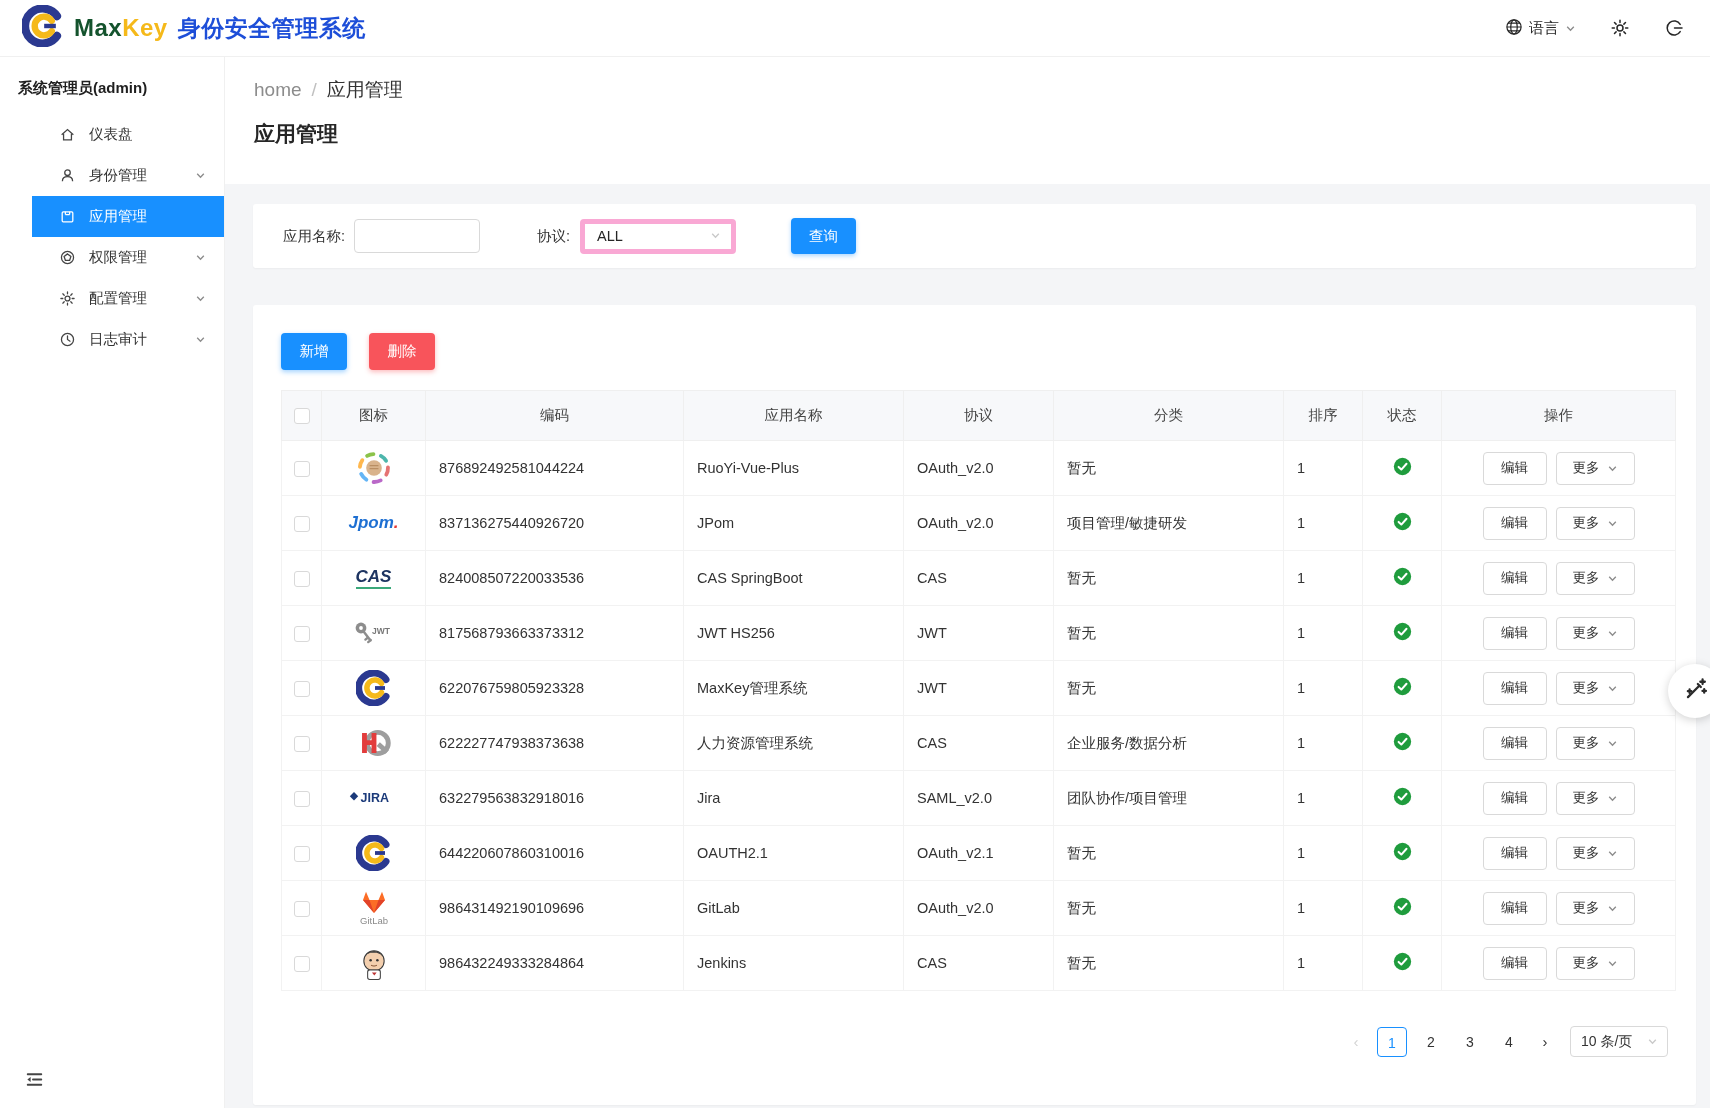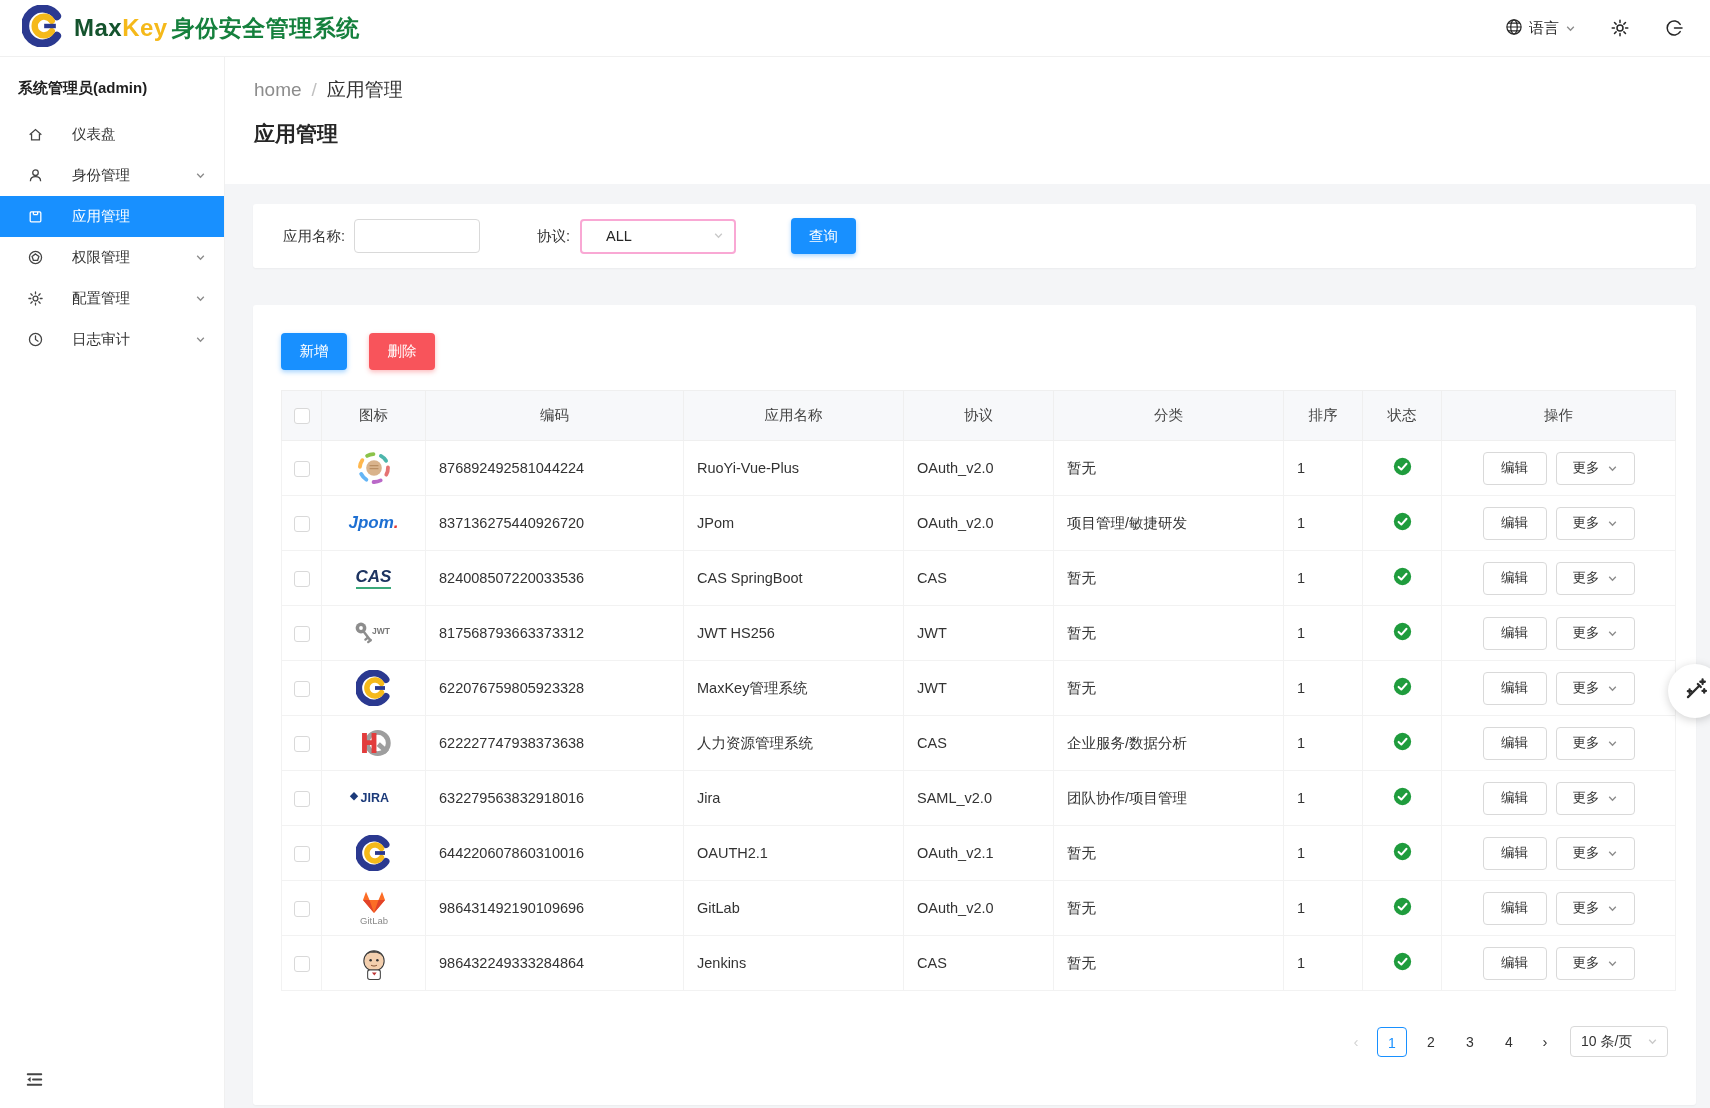--- a/index.html
+++ b/index.html
@@ -8,32 +8,32 @@
   .frame { position:relative; width:1710px; height:1108px; background:#fff; overflow:hidden; }
 
   
   .topbar { position:absolute; top:0; left:0; right:0; height:57px; background:#fff;
             display:flex; align-items:center; justify-content:space-between;
             padding:0 26px 0 22px; border-bottom:1px solid #f0f0f0; z-index:20; }
   .brand { display:flex; align-items:center; gap:10px; }
   .brand-text { font-size:24px; font-weight:800; letter-spacing:.5px; }
   .brand-max { color:#14532d; }
   .brand-key { color:#f5b91a; }
-  .brand-cn  { color:#15803d; font-size:23px; font-weight:700; margin-left:4px; }
+  .brand-cn  { color:#1d4ed8; font-size:23px; font-weight:700; margin-left:10px; }
   .top-right { display:flex; align-items:center; gap:34px; }
   .lang-switch { display:flex; align-items:center; gap:6px; font-size:15px; color:#262626; cursor:pointer; }
   .icon-btn { display:flex; align-items:center; cursor:pointer; }
 
   
   .sidebar { position:absolute; top:57px; left:0; bottom:0; width:225px; background:#fff;
              border-right:1px solid #f0f0f0; z-index:10; }
   .sidebar-user { padding:22px 0 10px 18px; font-size:15px; font-weight:700; color:#1f1f1f; }
   .menu { margin-top:6px; }
-  .menu-item { height:41px; display:flex; align-items:center; gap:28px;
-               padding:0 18px 0 27px; font-size:14.5px; color:#333; cursor:pointer; }
+  .menu-item { height:41px; display:flex; align-items:center; gap:13px;
+               padding:0 18px 0 27px; font-size:14.5px; color:#333; cursor:pointer;margin-left:32px; }
   .menu-item .mi-ic { display:flex; width:17px; justify-content:center; }
   .menu-item .chev { margin-left:auto; display:flex; }
   .menu-item.active { background:#1890ff; color:#fff; }
   .menu-item.active svg { stroke:#fff !important; }
   .collapse-btn { position:absolute; left:24px; bottom:14px; cursor:pointer; }
 
   
   .main { position:absolute; top:57px; left:225px; right:0; bottom:0; background:#f4f5f7; overflow:hidden; }
   .page-head { background:#fff; height:127px; padding:20px 0 0 29px; }
   .breadcrumb { font-size:19px; color:#8c8c8c; display:flex; gap:10px; align-items:center; }
@@ -42,23 +42,23 @@
   .page-title { margin-top:17px; font-size:21px; font-weight:600; color:#262626; }
 
   .content { padding:20px 14px 0 28px; }
   .card { background:#fff; border-radius:3px; box-shadow:0 1px 2px rgba(0,0,0,.04); }
 
   
   .filter-card { height:64px; display:flex; align-items:center; padding:0 30px; }
   .f-label { font-size:14.5px; color:#333; }
   .f-input { width:126px; height:34px; border:1px solid #d9d9d9; border-radius:4px;
              margin-left:9px; padding:0 8px; font-size:14px; outline:none; }
-  .f-select { width:156px; height:35px; border:2px solid #f9a8d4; border-radius:4px;
+  .f-select { width:156px; height:35px; border:5px solid #f9a8d4; border-radius:4px;
               margin-left:10px; display:flex; align-items:center; justify-content:space-between;
-              padding:0 10px 0 24px; font-size:14.5px; color:#262626; cursor:pointer; background:#fff; }
+              padding:0 10px 0 12px; font-size:14.5px; color:#262626; cursor:pointer; background:#fff; }
   .gap-protocol { margin-left:57px; }
   .btn { border:none; border-radius:4px; color:#fff; font-size:14.5px; cursor:pointer;
          font-family:Liberation Mono, monospace; }
   .btn-search { width:65px; height:36px; background:#1890ff; margin-left:55px; box-shadow:0 2px 4px rgba(24,144,255,.35); }
 
   
   .table-card { margin-top:37px; padding:28px 28px 30px; min-height:800px; }
   .toolbar { display:flex; gap:22px; }
   .btn-add { width:66px; height:37px; background:#1890ff; box-shadow:0 2px 5px rgba(24,144,255,.4); }
   .btn-del { width:66px; height:37px; background:#f8545b; box-shadow:0 2px 5px rgba(248,84,91,.4); }

